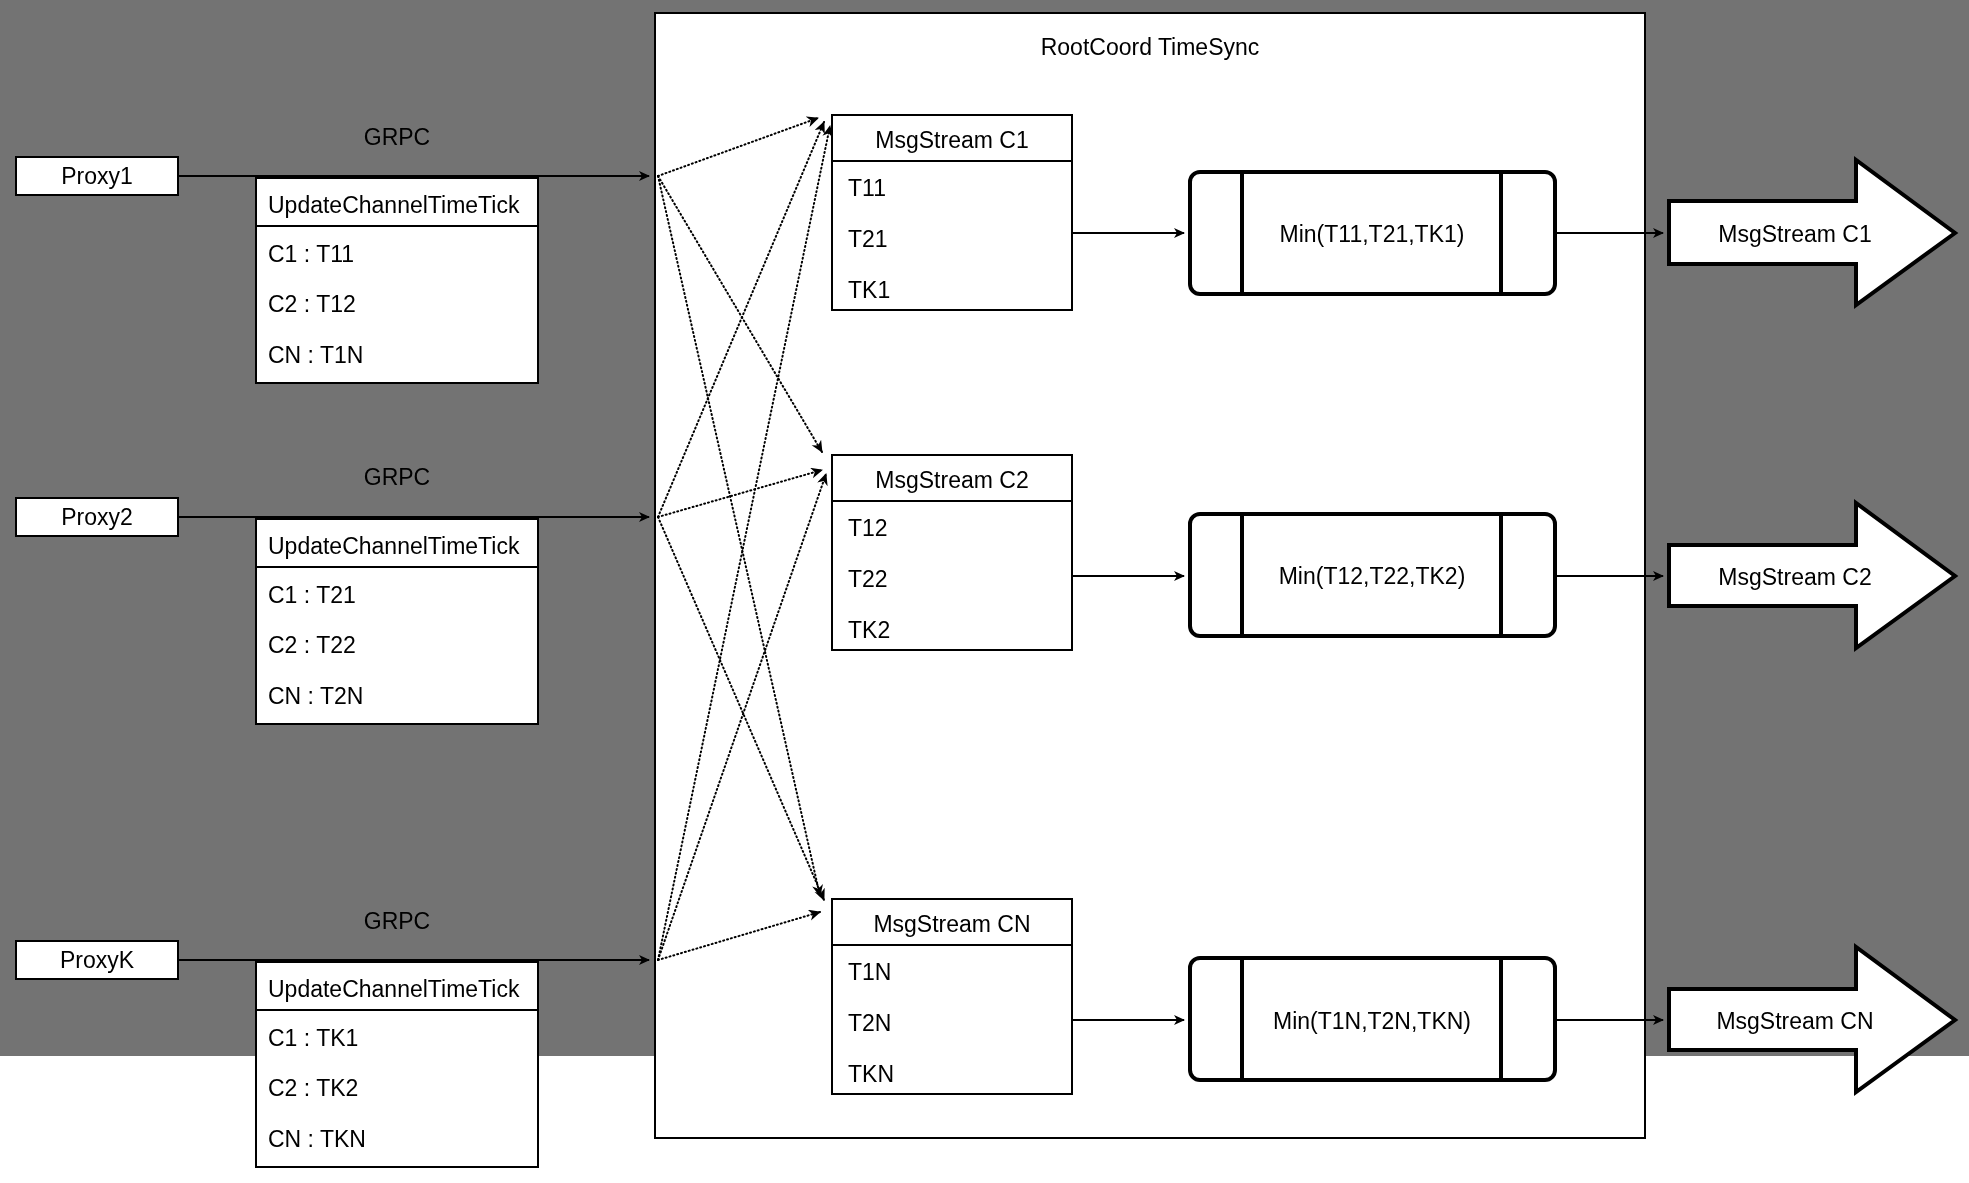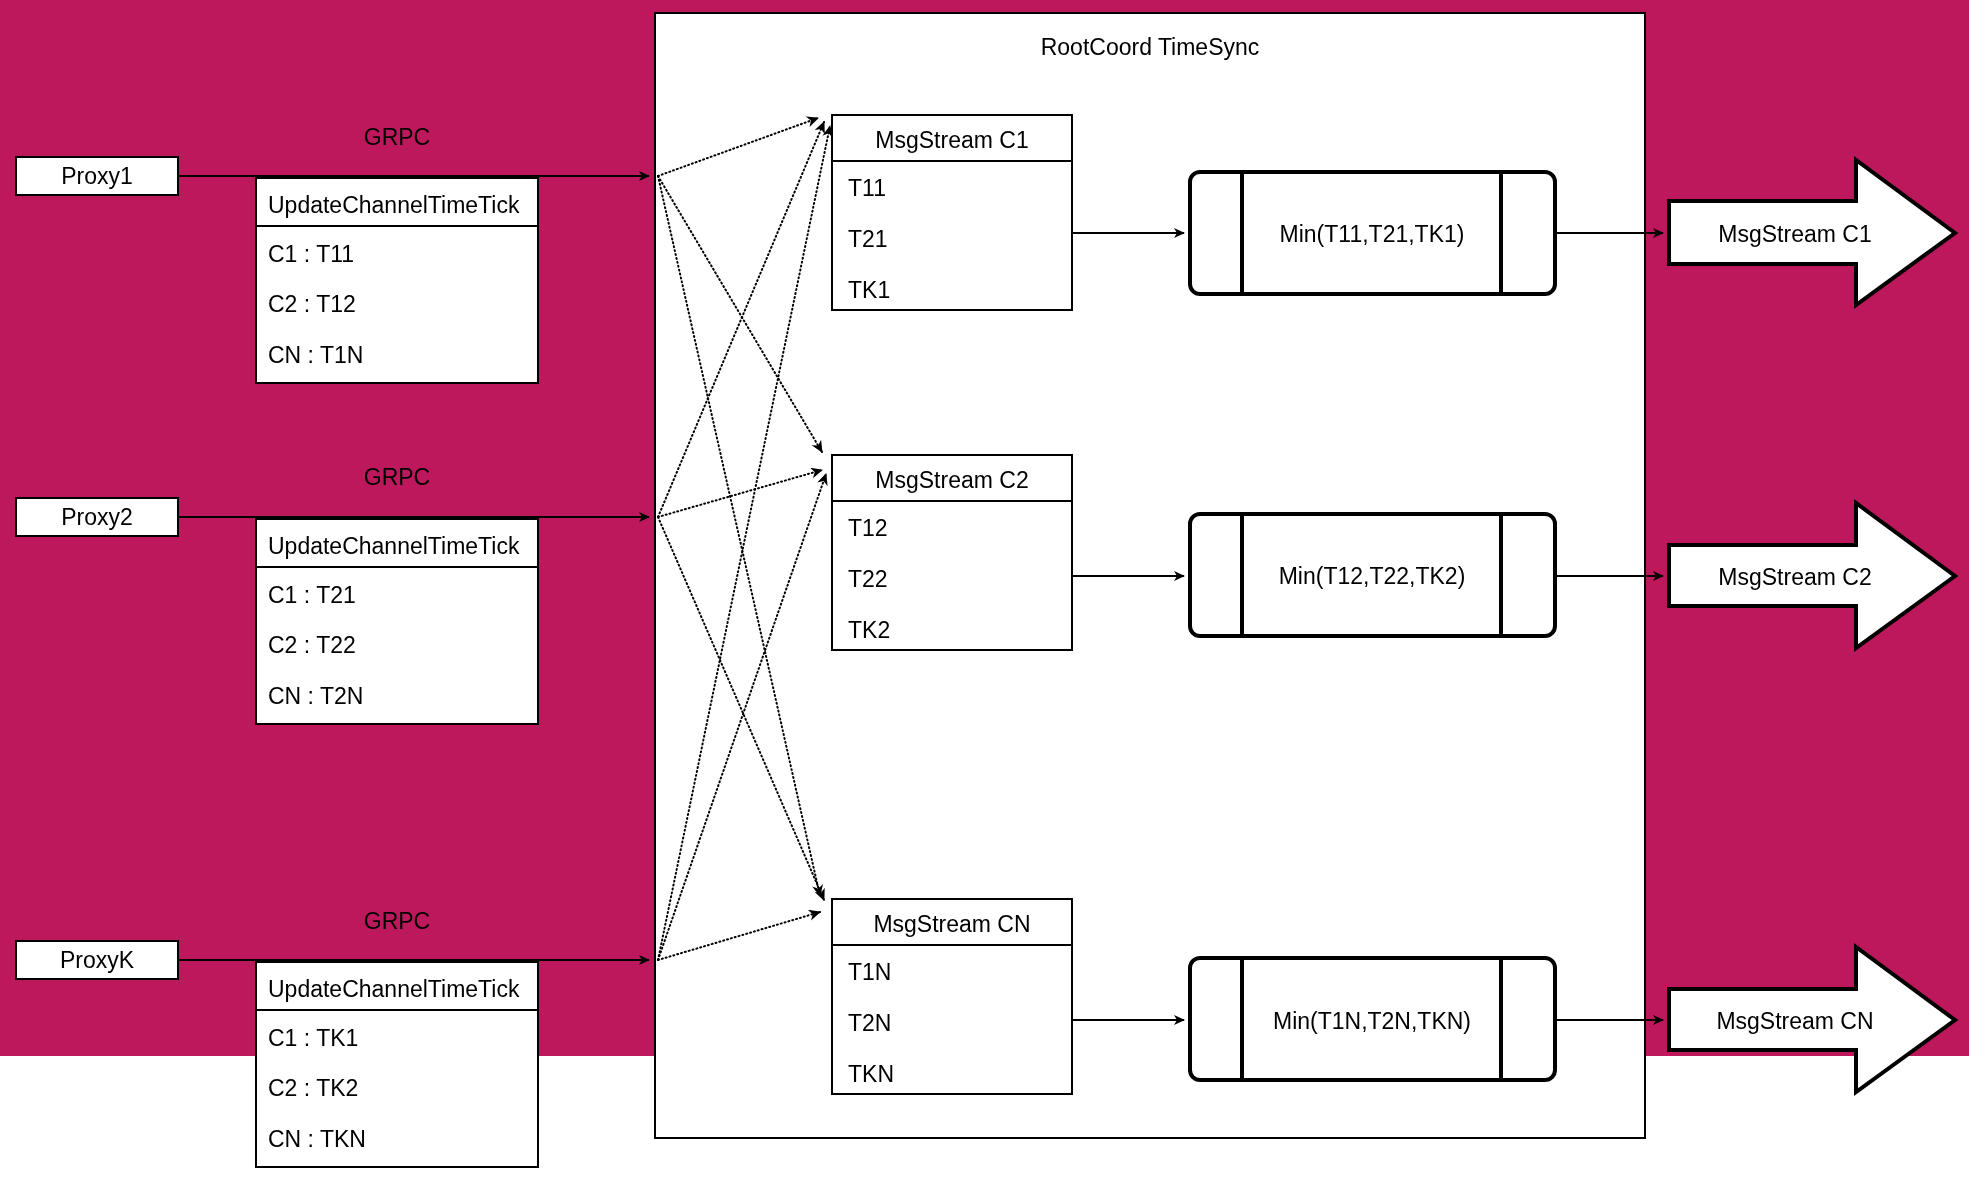--- a/index.html
+++ b/index.html
@@ -10,21 +10,21 @@
   body {
     width: 1969px;
     height: 1183px;
     overflow: hidden;
     font-family: "Liberation Sans", sans-serif;
   }
   #stage {
     position: relative;
     width: 1969px;
     height: 1056px;
-    background: #be185d;
+    background: #737373;
   }
   svg#diagram {
     position: absolute;
     left: 0;
     top: 0;
     width: 1969px;
     height: 1183px;
   }
   .shape-stroke {
     fill: #ffffff;

